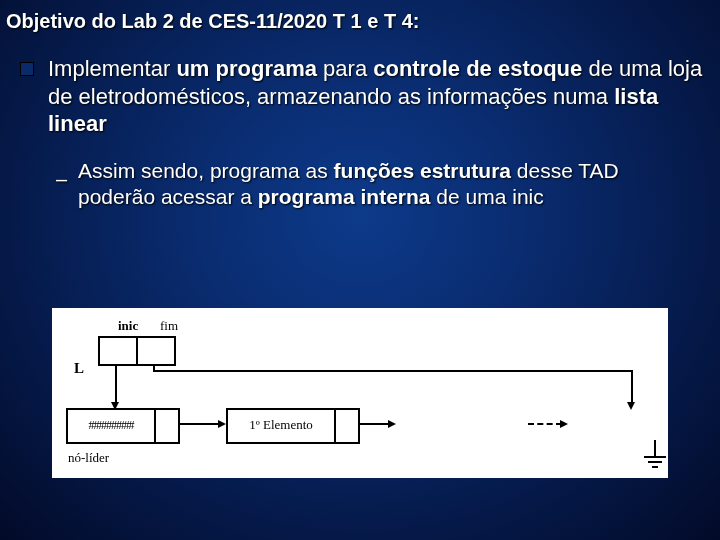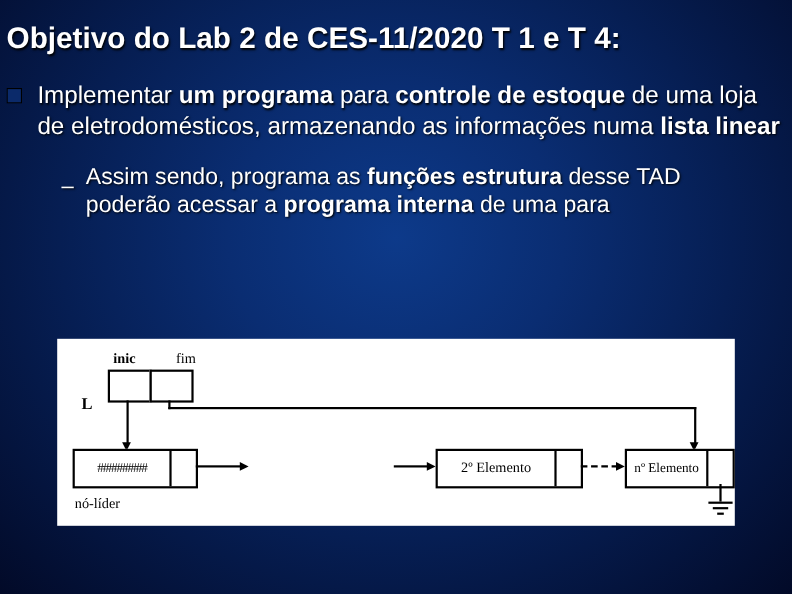--- a/index.html
+++ b/index.html
@@ -5,30 +5,30 @@
   html,body{margin:0;padding:0}
   body{
     width:720px;height:540px;
     background:radial-gradient(ellipse at 50% 40%, #0d3a8a 0%, #0a2d72 30%, #061e53 60%, #020a28 100%);
     font-family:Arial,Helvetica,sans-serif;
     color:#fff;
     overflow:hidden;
     position:relative;
   }
   .title{
-    font-size:27px;
+    font-size:20px;
     font-weight:bold;
     color:#fff;
-    padding:20px 0 0 6px;
+    padding:10px 0 0 6px;
     text-shadow:1px 1px 2px #000;
   }
   .bullet-row{
     display:flex;
     align-items:flex-start;
-    padding:22px 8px 0 6px;
+    padding:22px 8px 0 20px;
   }
   .sq-bullet{
     width:12px;height:12px;
     background:#0b2a6a;
     border:1px solid #000;
     margin-top:7px;
     margin-right:14px;
     flex:none;
   }
   .bullet-text{
@@ -63,21 +63,21 @@
   .diagram{
     position:absolute;
     left:52px;
     top:308px;
     width:616px;
     height:170px;
     background:#fff;
   }
   .diagram *{font-family:"Times New Roman",serif;color:#000}
   .lblL{position:absolute;left:22px;top:52px;font-size:15px;font-weight:bold}
-  .inic{position:absolute;left:51px;top:10px;font-size:13px;font-weight:bold}
+  .inic{position:absolute;left:66px;top:10px;font-size:13px;font-weight:bold}
   .fim{position:absolute;left:108px;top:10px;font-size:13px;font-weight:normal}
   .hdrBox{
     position:absolute;
     border:2px solid #000;
     width:36px;height:26px;
     background:#fff;
   }
   .hdrA{left:46px;top:28px}
   .hdrB{left:84px;top:28px}
   
@@ -115,21 +115,21 @@
 <div class="bullet-row">
   <div class="sq-bullet"></div>
   <div class="bullet-text">
     <span>Implementar </span><b>um programa</b><span> para </span><b>controle de estoque</b><span> de uma loja de eletrodomésticos, armazenando as informações numa </span><b>lista linear</b>
   </div>
 </div>
 
 <div class="sub-row">
   <div class="dash-bullet">–</div>
   <div class="sub-text">
-    <span>Assim sendo, programa as </span><b>funções estrutura</b><span> desse TAD poderão acessar a </span><b>programa interna</b><span> de uma para</span>
+    <span>Assim sendo, programa as </span><b>funções estrutura</b><span> desse TAD poderão acessar a </span><b>programa interna</b><span> de uma inic</span>
   </div>
 </div>
 
 <div class="diagram">
   <div class="lblL">L</div>
   <div class="inic">inic</div>
   <div class="fim">fim</div>
   <div class="hdrBox hdrA"></div>
   <div class="hdrBox hdrB"></div>
 
@@ -140,30 +140,26 @@
   <div class="line" style="left:101px;top:62px;width:480px;height:2px"></div>
   <div class="line" style="left:579px;top:62px;width:2px;height:34px"></div>
   <div class="arrD" style="left:575px;top:94px"></div>
 
   <div class="node leader">
     <div class="cell data">#########</div>
     <div class="cell ptr"></div>
   </div>
   <div class="lbl-leader">nó-líder</div>
 
-
-  <div class="node n2">
-    <div class="cell data">2º Elemento</div>
+  <div class="node n1">
+    <div class="cell data">1º Elemento</div>
     <div class="cell ptr"></div>
   </div>
 
-  <div class="node nn">
-    <div class="cell data" style="font-size:12px">nº Elemento</div>
-    <div class="cell ptr"></div>
-  </div>
+
 
   <div class="line" style="left:126px;top:115px;width:42px;height:2px"></div>
   <div class="arrR" style="left:166px;top:112px"></div>
 
   <div class="line" style="left:306px;top:115px;width:32px;height:2px"></div>
   <div class="arrR" style="left:336px;top:112px"></div>
 
   <div class="dash" style="left:476px;width:34px"></div>
   <div class="arrR" style="left:508px;top:112px"></div>
 

